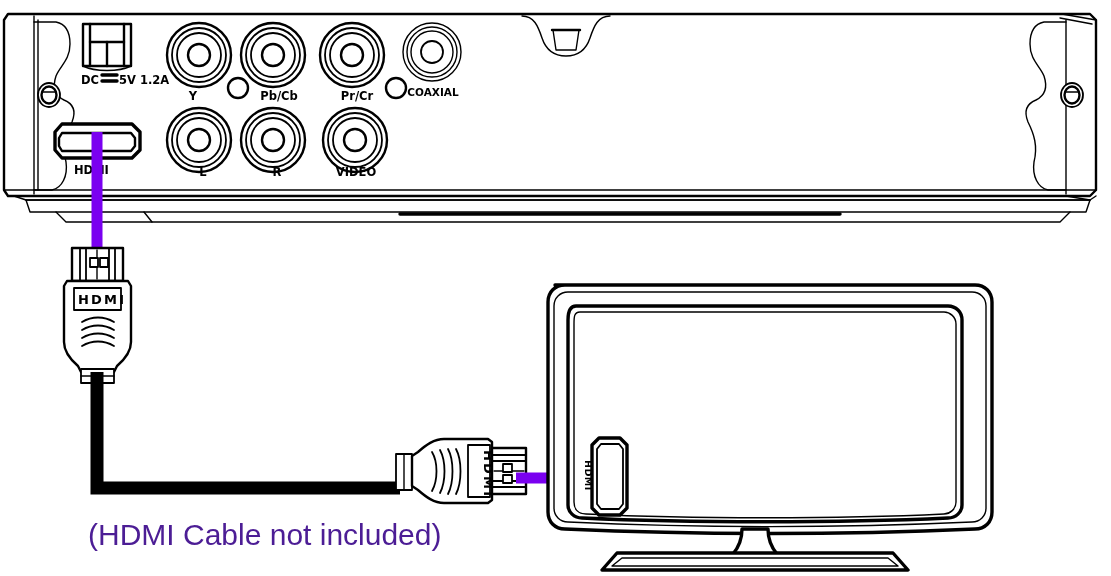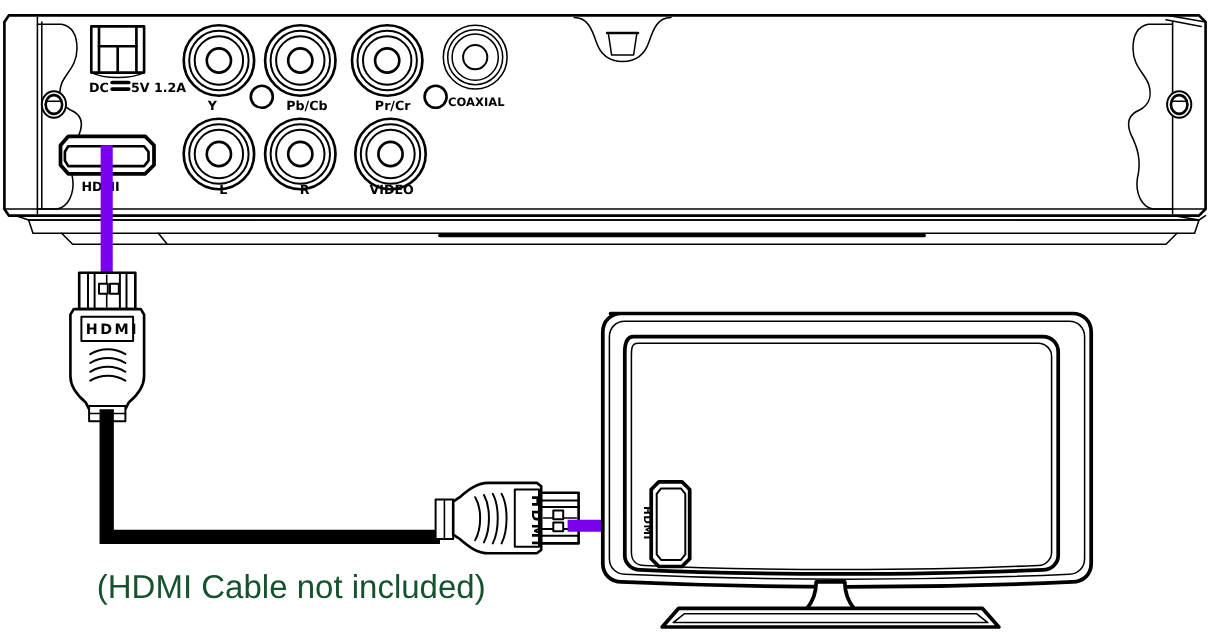--- a/index.html
+++ b/index.html
@@ -66,21 +66,21 @@
     font-size: 9.5px;
     letter-spacing: 0.5px;
     fill: #000000;
   }
   .caption {
     position: absolute;
     left: 88px;
     top: 518px;
     font-family: "Liberation Sans", sans-serif;
     font-size: 30px;
-    color: #14532d;
+    color: #4c1d95;
     white-space: nowrap;
     letter-spacing: 0px;
   }
 </style>
 </head>
 <body>
 
 <div id="stage">
 
   <svg class="diagram" viewBox="0 0 1111 576" xmlns="http://www.w3.org/2000/svg">

